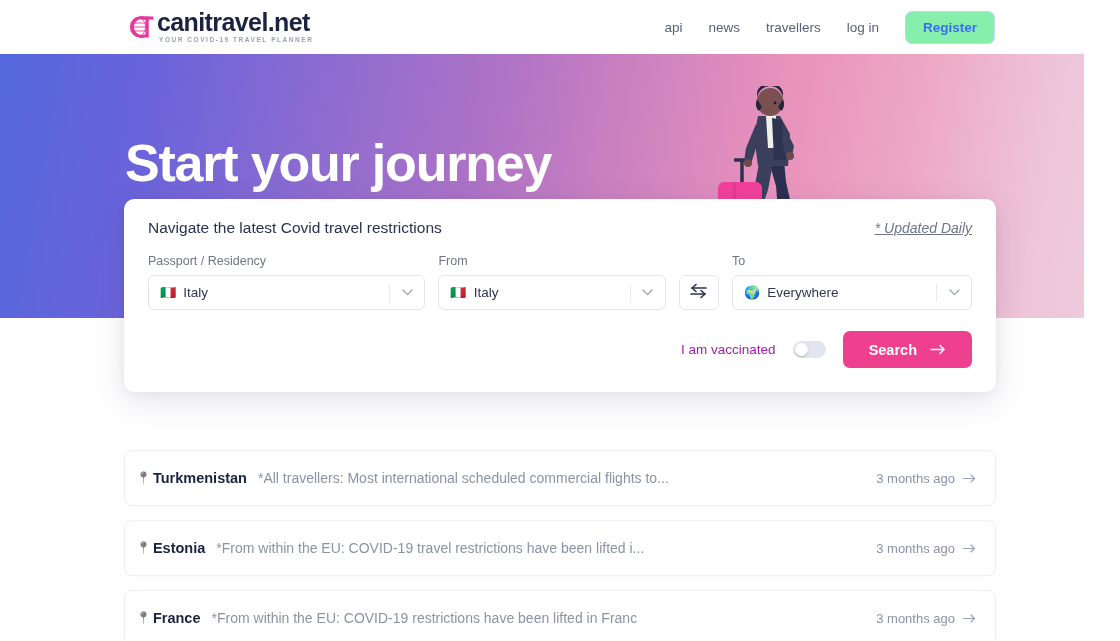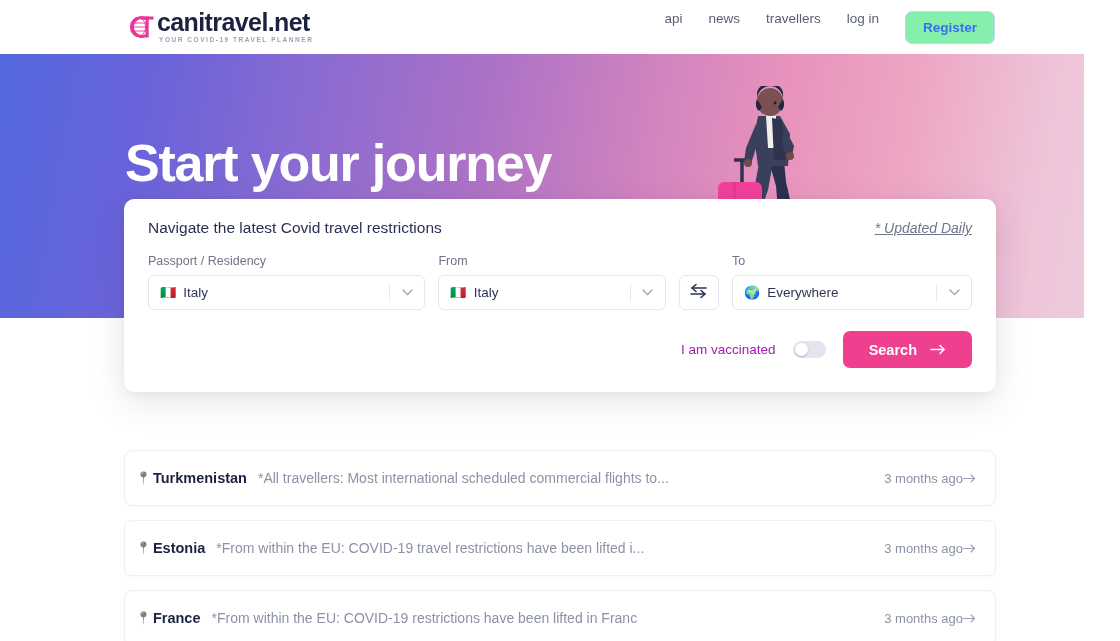--- a/index.html
+++ b/index.html
@@ -40,20 +40,21 @@
     font-size: 6.5px;
     letter-spacing: 1.55px;
     color: #9aa0b5;
     font-weight: 600;
     margin-top: 2px;
     margin-left: 2px;
   }
   .nav {
     margin-left: auto;
     display: flex;
+    align-items: center;
     gap: 26px;
   }
   .nav-link {
     font-size: 13.5px;
     color: #5a6073;
     text-decoration: none;
     cursor: pointer;
   }
   .register-btn {
     font-size: 13.5px;
@@ -261,20 +262,21 @@
     color: #8c92a5;
     white-space: nowrap;
     overflow: hidden;
   }
   .ago {
     margin-left: auto;
     font-size: 13px;
     color: #8c92a5;
     display: flex;
     align-items: center;
+    gap: 8px;
     white-space: nowrap;
     padding-left: 14px;
   }
 </style>
 </head>
 <body>
 
 <div class="header">
   <div class="logo-wrap">
     <span class="logo-mark">

